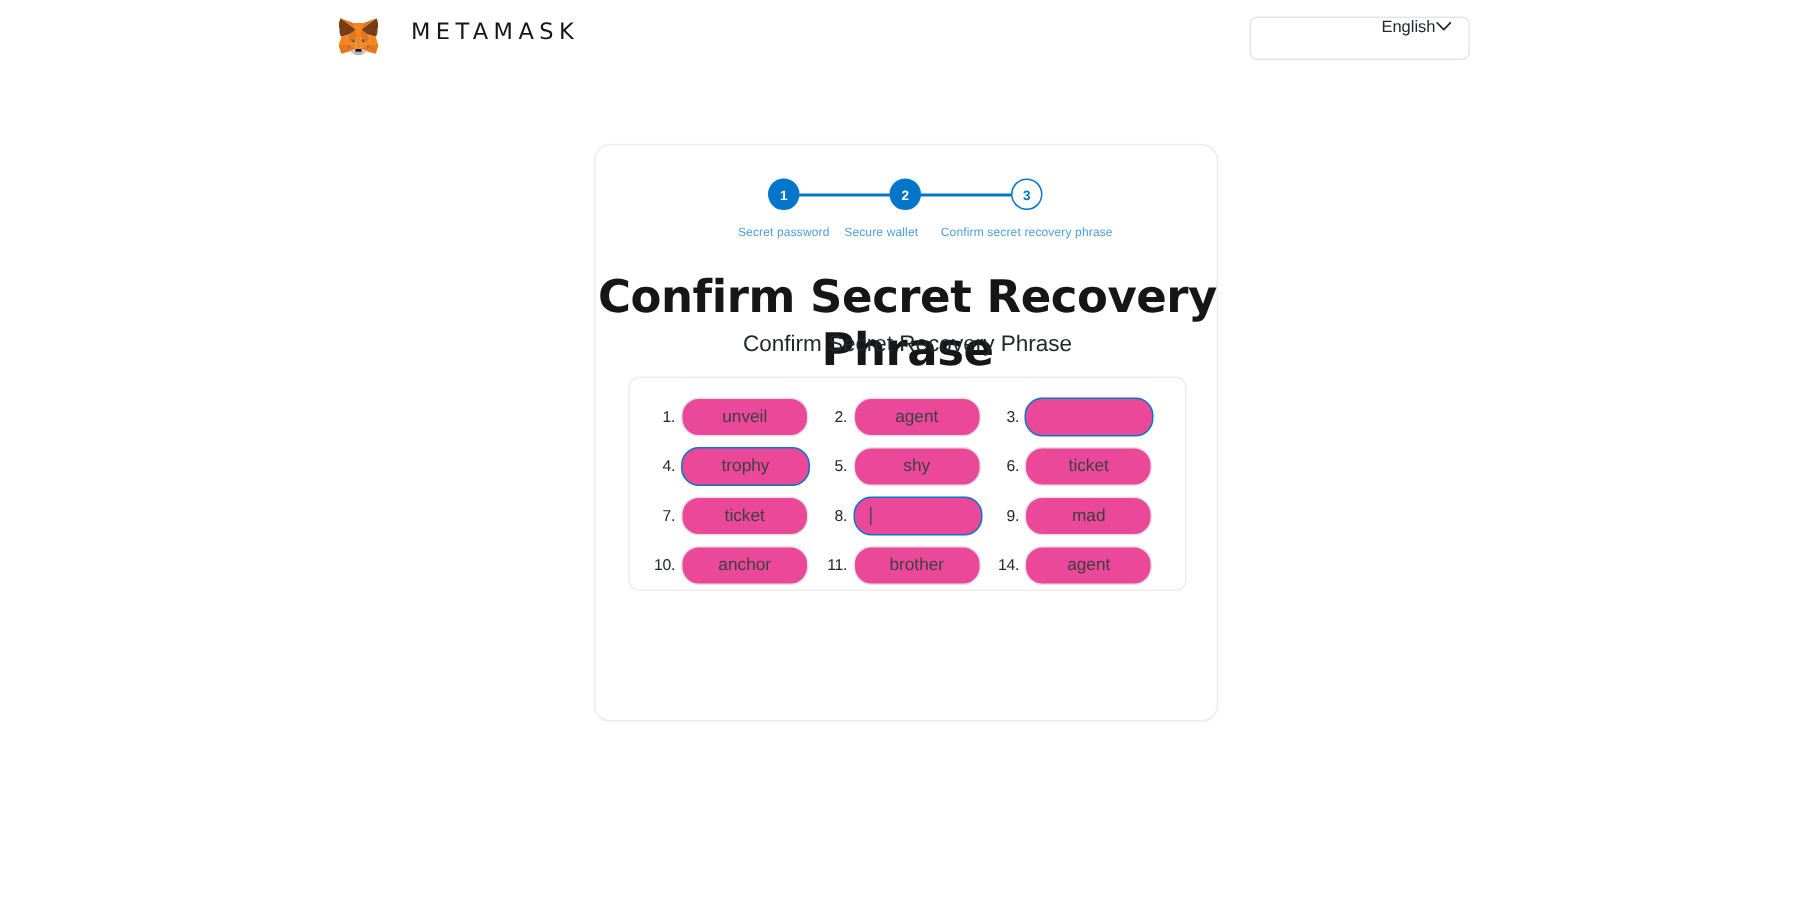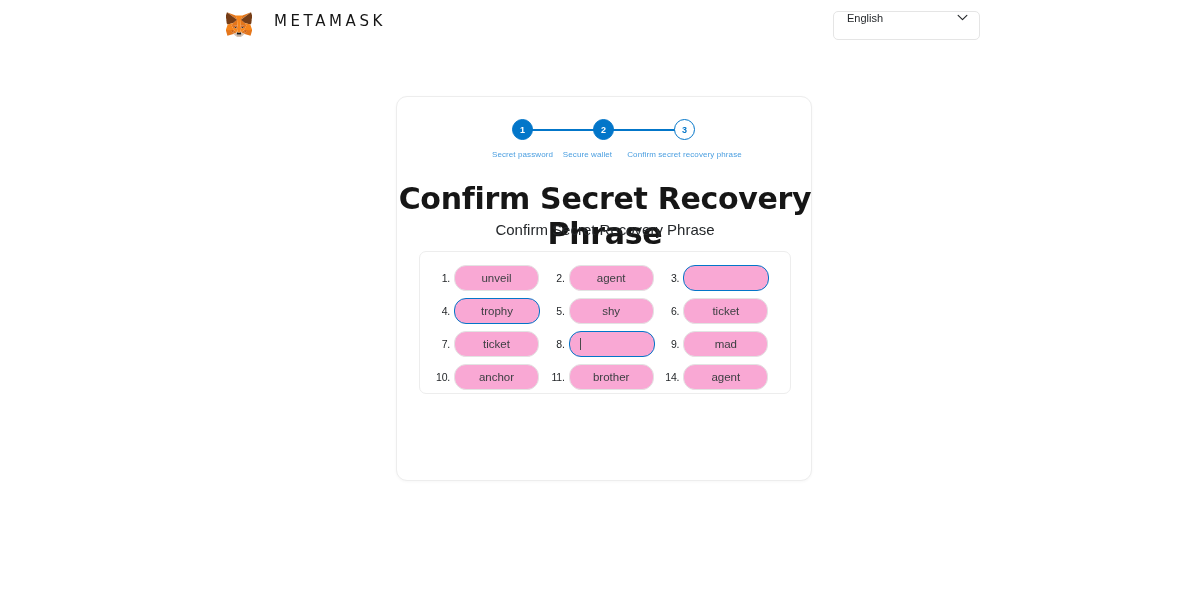--- a/index.html
+++ b/index.html
@@ -34,20 +34,21 @@
   .lang-select {
     position: absolute;
     left: 833px; top: 11px;
     width: 147px; height: 29px;
     border: 1px solid #e5e5e5;
     border-radius: 5px;
     background: #ffffff;
     display: flex; align-items: center;
     padding: 0 11px 16px 13px;
     cursor: pointer;
+    text-align: right;
   }
   .lang-label {
     font-size: 11px;
     color: #24272a;
     flex: 1;
   }
   .chev { width: 11px; height: 7px; display: block; }
 
   
   .card {
@@ -161,21 +162,21 @@
     width: 17px;
     text-align: right;
     flex: 0 0 auto;
     letter-spacing: -0.2px;
   }
   .pill {
     height: 26px;
     width: 85px;
     border: 1px solid #e3e3e3;
     border-radius: 12px;
-    background: #f9a8d4;
+    background: #ec4899;
     display: flex;
     align-items: center;
     justify-content: center;
     font-size: 11.5px;
     color: #3c3f42;
     position: relative;
   }
   .pill.active {
     border: 1.6px solid #0376c9;
     width: 86px;

